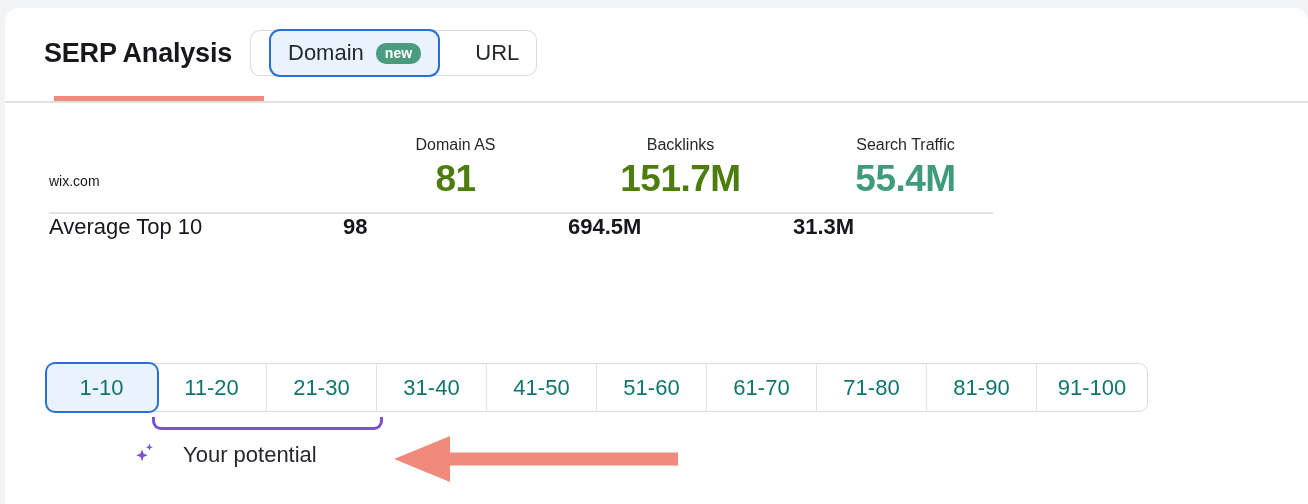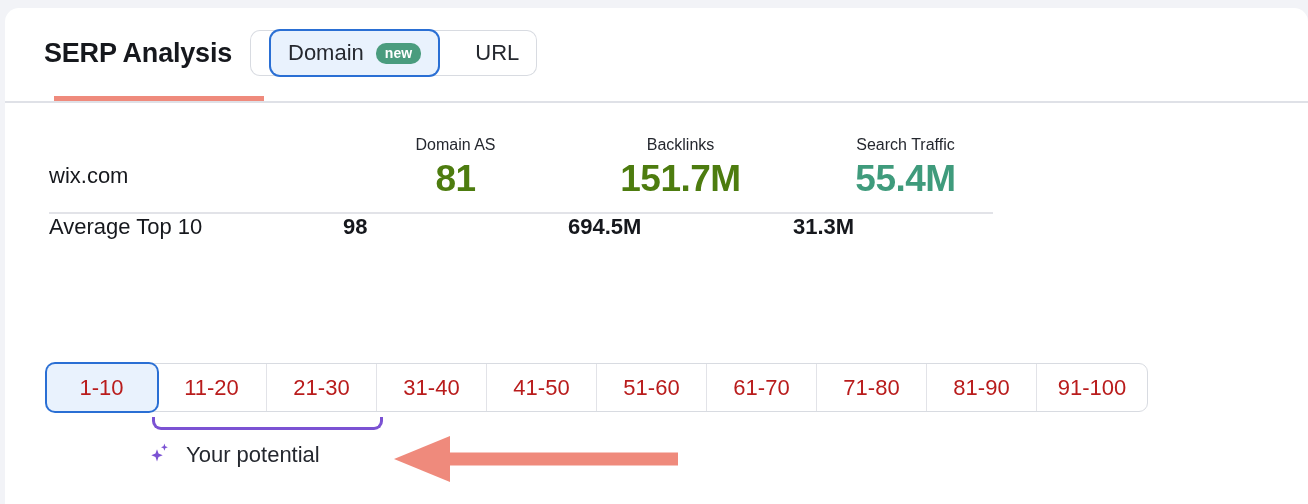--- a/index.html
+++ b/index.html
@@ -138,21 +138,21 @@
 
   .m-head {
     font-size: 16px;
     color: #25282f;
     text-align: center;
     padding-bottom: 6px;
   }
   .m-head-spacer { height: 1px; }
 
   .domain-name {
-    font-size: 22px;
+    font-size: 14px;
     color: #16181d;
     padding-bottom: 10px;
   }
   .m-value {
     font-size: 37px;
     font-weight: bold;
     text-align: center;
     line-height: 1.05;
     letter-spacing: -0.5px;
   }
@@ -191,21 +191,21 @@
     background: #ffffff;
     box-sizing: border-box;
     height: 49px;
   }
   .page-cell {
     display: flex;
     align-items: center;
     justify-content: center;
     min-width: 110px;
     font-size: 22px;
-    color: #b91c1c;
+    color: #0f766e;
     border-right: 1px solid #e2e3e8;
     box-sizing: border-box;
     cursor: pointer;
     padding: 0 6px;
   }
   .page-cell:last-child { border-right: none; }
   .page-cell.selected {
     background: #e9f2fd;
     box-shadow: 0 0 0 2px #2a6fd4;
     border-radius: 8px;
@@ -222,25 +222,25 @@
     width: 231px;
     height: 13px;
     border: 3px solid #7b52d3;
     border-top: none;
     border-bottom-left-radius: 9px;
     border-bottom-right-radius: 9px;
     box-sizing: border-box;
   }
   .potential {
     position: absolute;
-    left: 143px;
+    left: 128px;
     top: 433px;
     display: flex;
     align-items: center;
-    gap: 14px;
+    gap: 26px;
   }
   .potential-label {
     font-size: 22px;
     color: #25282f;
   }
 
   
   .arrow {
     position: absolute;
     left: 389px;

